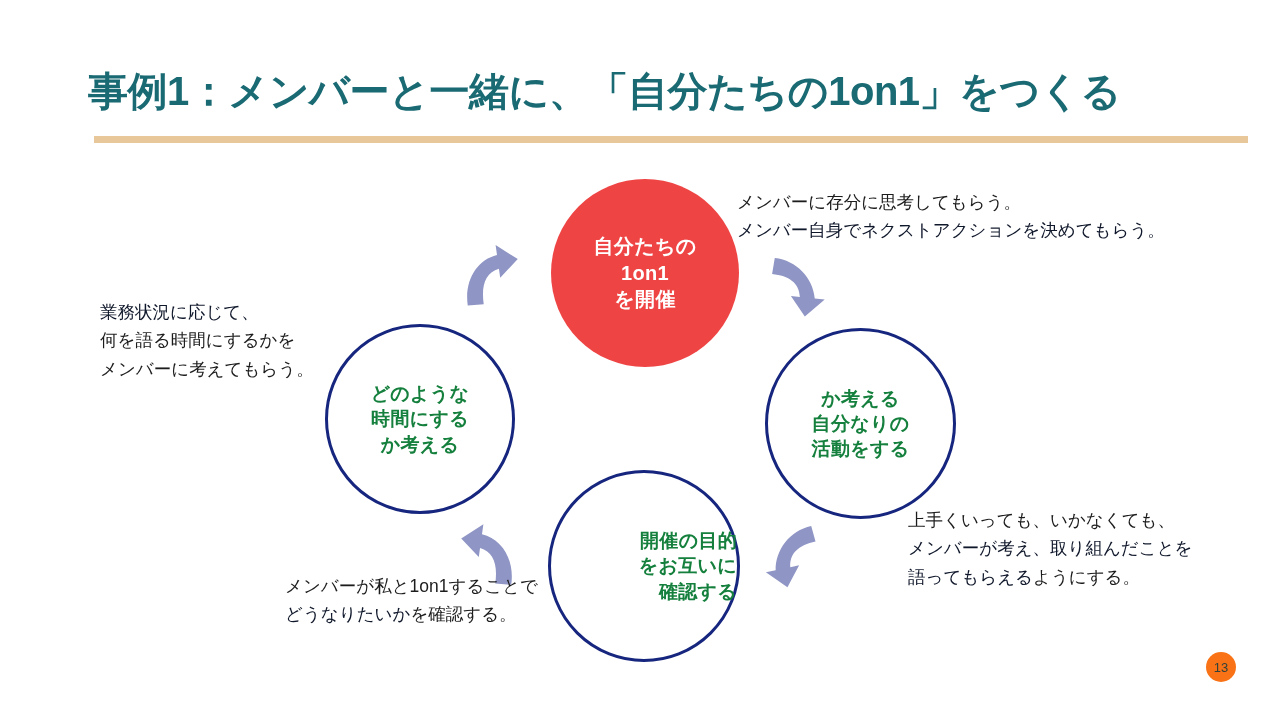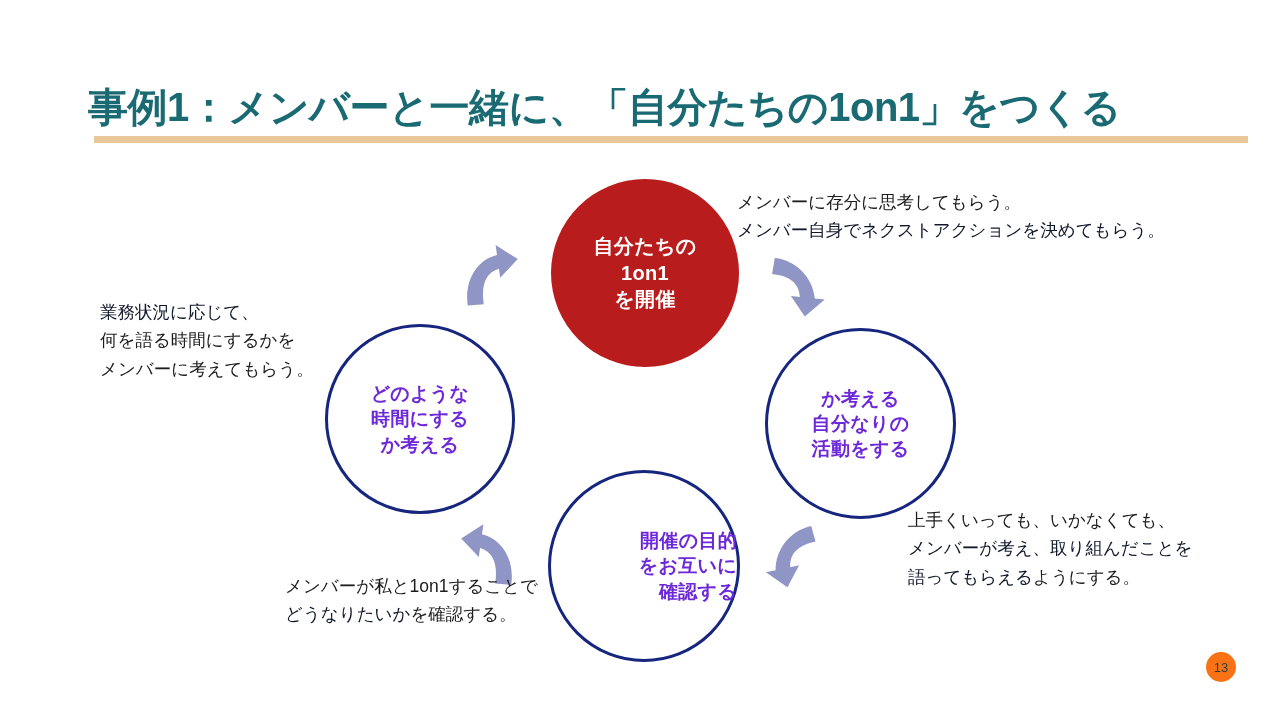--- a/index.html
+++ b/index.html
@@ -19,21 +19,21 @@
     inset: 0;
     width: 1280px;
     height: 720px;
     background: #ffffff;
   }
 
   
   .title {
     position: absolute;
     left: 88px;
-    top: 84px;
+    top: 68px;
     font-size: 40px;
     font-weight: bold;
     color: #1a6a74;
     letter-spacing: -0.5px;
     white-space: nowrap;
     line-height: 1.15;
   }
   .title-rule {
     position: absolute;
     left: 94px;
@@ -49,29 +49,29 @@
     border-radius: 50%;
     display: flex;
     flex-direction: column;
     align-items: center;
     justify-content: center;
     text-align: center;
     font-weight: bold;
     line-height: 1.32;
   }
   .circle-filled {
-    background: #b91c1c;
+    background: #ef4444;
     color: #ffffff;
     font-size: 20px;
     letter-spacing: 0.3px;
   }
   .circle-outline {
     background: #ffffff;
     border: 3px solid #16267e;
-    color: #6d28d9;
+    color: #15803d;
     font-size: 19px;
     letter-spacing: 0.3px;
     box-sizing: border-box;
   }
   .c-top    { left: 551px; top: 179px;  width: 188px; height: 188px; }
   .c-left   { left: 325px; top: 324px;  width: 190px; height: 190px; }
   .c-right  { left: 765px; top: 328px;  width: 191px; height: 191px; }
   .c-bottom { left: 548px; top: 470px;  width: 192px; height: 192px; align-items: flex-end; }
   .circle .ln { display: block; }
 

